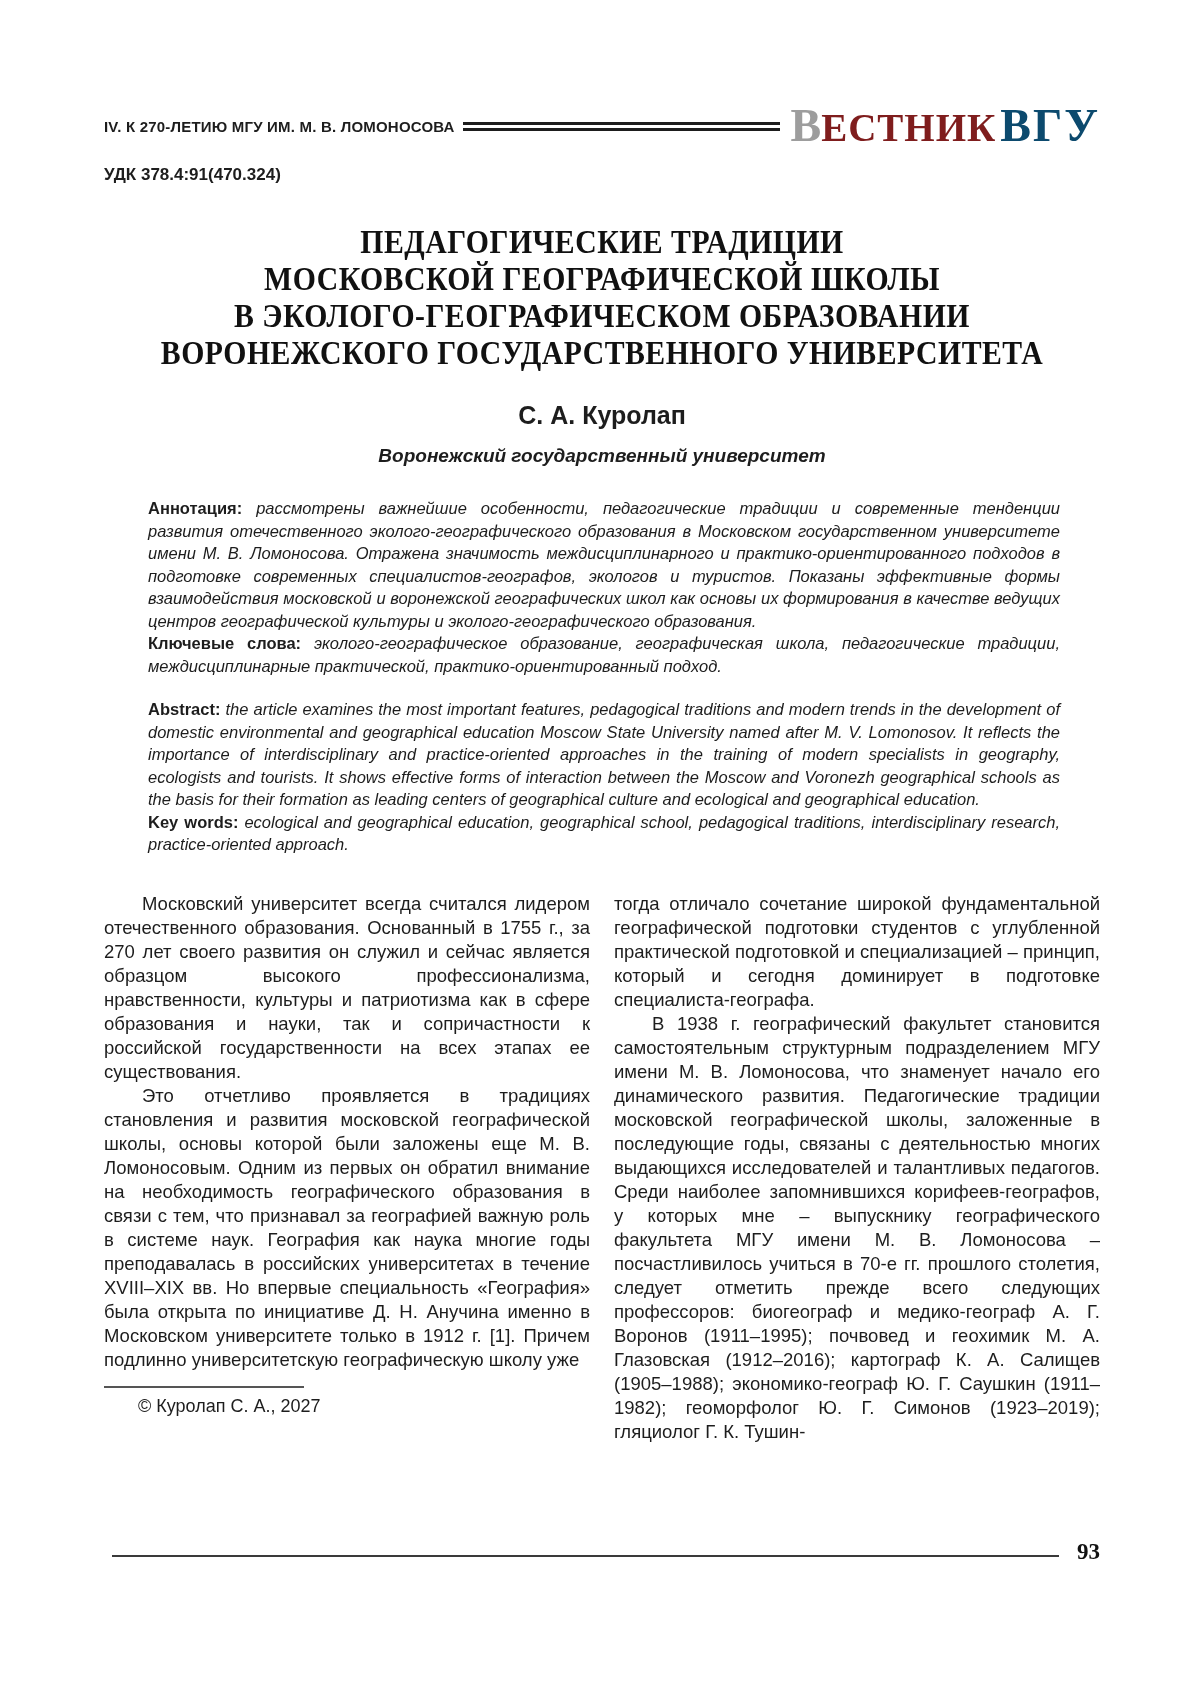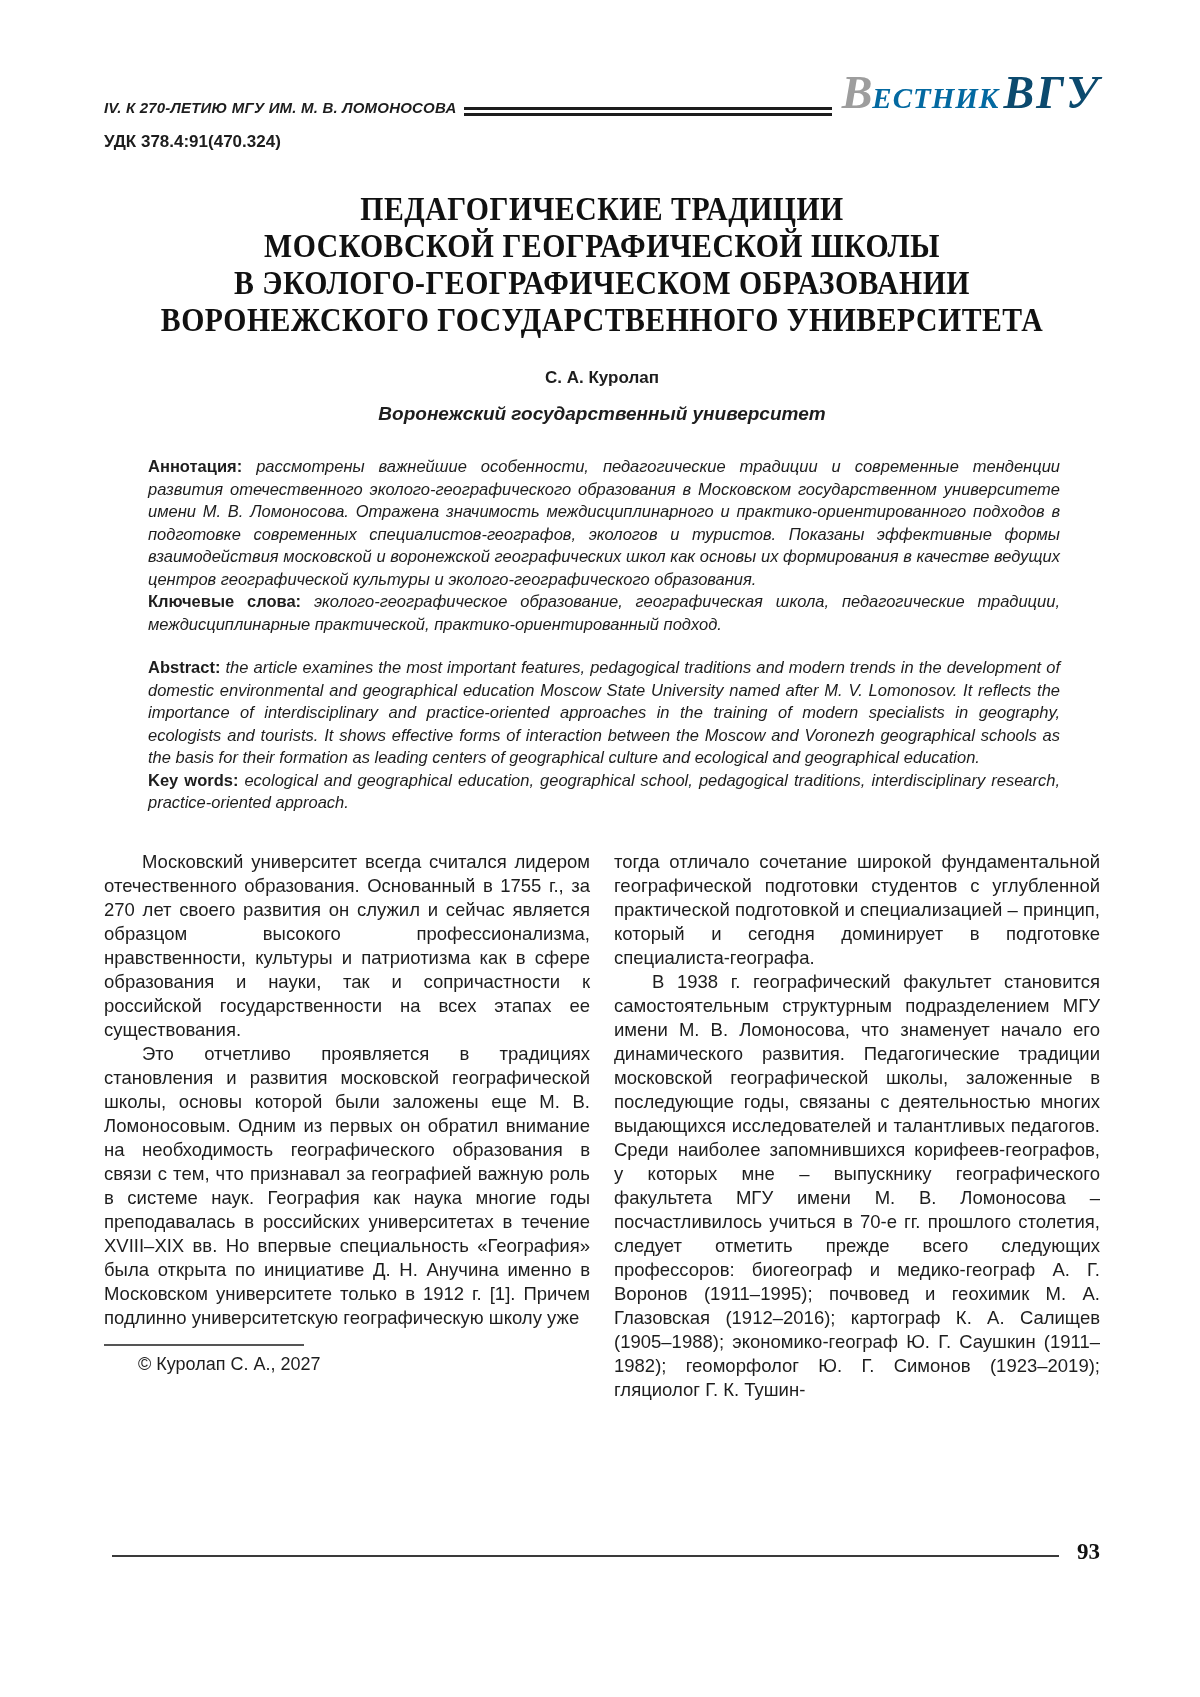--- a/index.html
+++ b/index.html
@@ -12,24 +12,23 @@
     font-family:"Liberation Sans",sans-serif;
     box-sizing:border-box;
     overflow:hidden;
   }
   .content{
     position:absolute;
     left:104px;right:100px;top:0;
   }
   
   .header-row{
-    margin-top:70px;
+    margin-top:103px;
     display:flex;
-    align-items:flex-end;
-    font-style:italic;
+    align-items:center;
   }
   .header-label{
     font-size:15px;
     font-weight:bold;
     letter-spacing:.2px;
     white-space:nowrap;
   }
   .header-rule{
     flex:1 1 auto;
     height:9px;
@@ -38,21 +37,21 @@
     border-bottom:3px solid #1d1d1d;
     box-sizing:border-box;
   }
   .logo{
     font-family:"Liberation Serif",serif;
     font-weight:bold;
     white-space:nowrap;
     line-height:1;
   }
   .logo .logo-cap{font-size:46px;color:#9d9d9d;}
-  .logo .logo-small{font-size:29px;color:#0369a1;letter-spacing:1px;}
+  .logo .logo-small{font-size:39px;color:#7f1d1d;letter-spacing:1px;}
   .logo .logo-gray{font-size:46px;color:#0c4a6e;letter-spacing:2px;}
   
   .udc{
     margin-top:16px;
     font-size:17px;
     font-weight:bold;
   }
   
   .title{
     margin-top:38px;
@@ -62,21 +61,21 @@
     font-size:31px;
     line-height:37px;
     letter-spacing:.5px;
     color:#111;
   }
   .title .tline{transform:scale(.96,1.08);transform-origin:center;}
   
   .author{
     margin-top:30px;
     text-align:center;
-    font-size:17px;
+    font-size:25px;
     font-weight:bold;
   }
   .affiliation{
     margin-top:15px;
     text-align:center;
     font-size:19px;
     font-weight:bold;
     font-style:italic;
   }
   .received{

